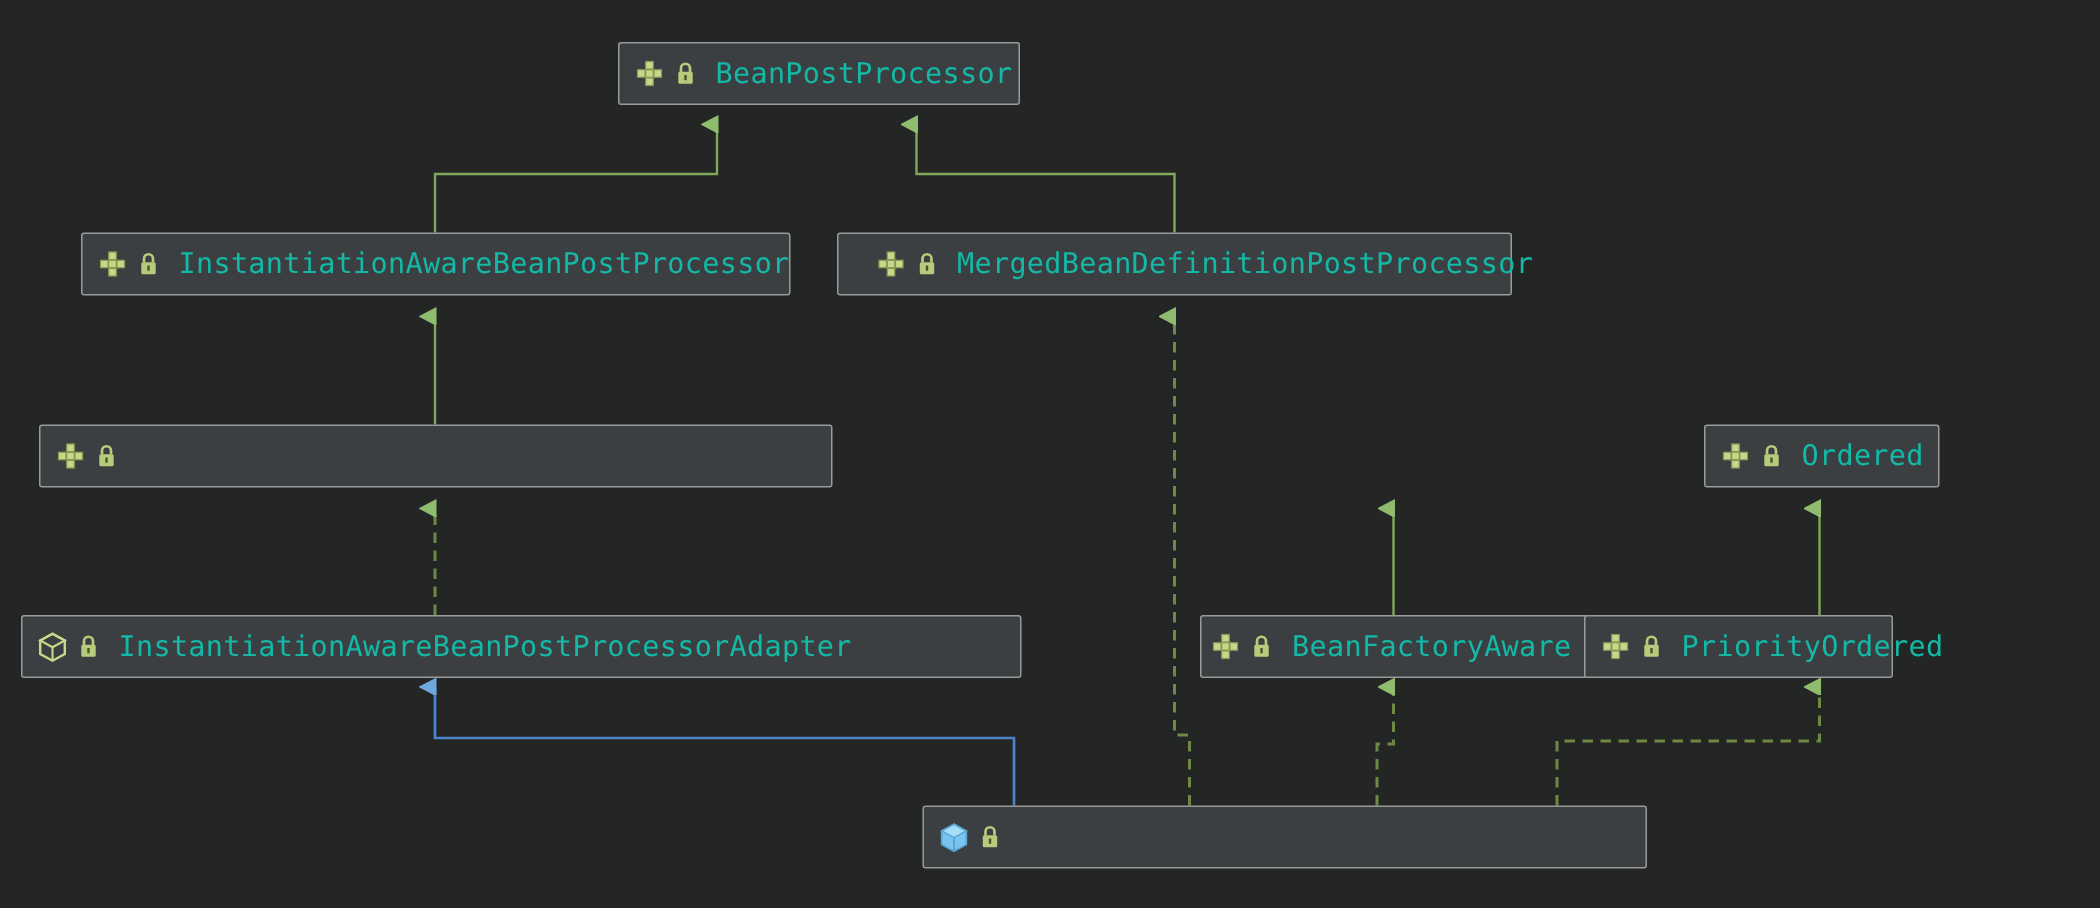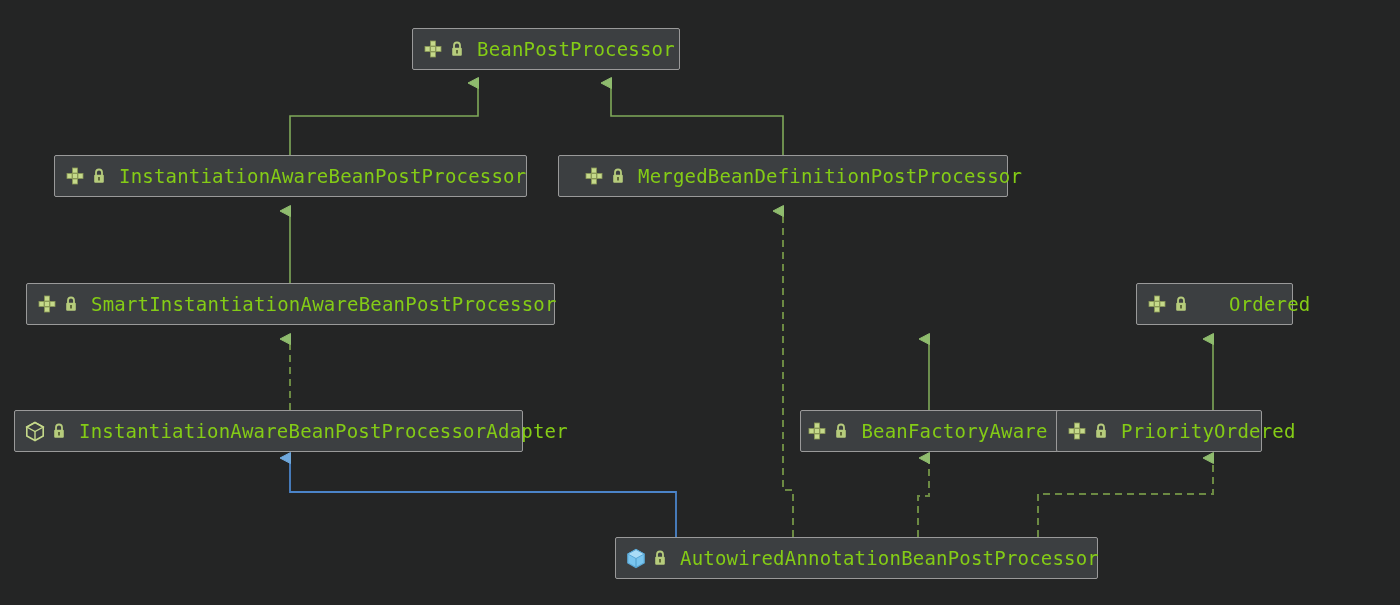--- a/index.html
+++ b/index.html
@@ -19,21 +19,21 @@
     background:#3c3f41;
     border:1px solid #9a9a9a;
     border-radius:2px;
     display:flex;
     align-items:center;
     height:42px;
     padding:0 14px 0 10px;
     white-space:nowrap;
   }
   .node .label{
-    color:#84cc16;
+    color:#14b8a6;
     font-size:19px;
     letter-spacing:0.2px;
     margin-left:13px;
   }
   .icons{display:flex;align-items:center;gap:7px;}
   .ico{display:block;}
 </style>
 </head>
 <body>
 
@@ -143,45 +143,44 @@
             <rect x="13" y="7.5" width="5" height="5"></rect>
           <rect x="7.5" y="13" width="5" height="5"></rect>
         </g>
       </svg>
       <svg class="ico" width="14" height="18" viewBox="0 0 14 18">
         <path d="M4 8 V5.5 a3 3 0 0 1 6 0 V8" fill="none" stroke="#b6cc7c" stroke-width="1.8"></path>
         <rect x="2.2" y="7.8" width="9.6" height="8" rx="1" fill="#b6cc7c"></rect>
         <rect x="6.2" y="10" width="1.6" height="3.5" fill="#4a5228"></rect>
       </svg>
     </span>
-    <span class="label">SmartInstantiationAwareBeanPostProcessor</span>
-  </div>
-
-
-  <div class="node" style="left:1136px;top:283px;width:157px;gap:28px;">
+  </div>
+
+
+  <div class="node" style="left:1136px;top:283px;width:157px;">
     <span class="icons">
       <svg class="ico" width="20" height="20" viewBox="0 0 20 20">
         <g fill="#c5d98a" stroke="#8a9a55" stroke-width="0.8">
           <rect x="7.5" y="2" width="5" height="5"></rect>
             <rect x="2" y="7.5" width="5" height="5"></rect>
           <rect x="7.5" y="7.5" width="5" height="5"></rect>
             <rect x="13" y="7.5" width="5" height="5"></rect>
           <rect x="7.5" y="13" width="5" height="5"></rect>
         </g>
       </svg>
       <svg class="ico" width="14" height="18" viewBox="0 0 14 18">
         <path d="M4 8 V5.5 a3 3 0 0 1 6 0 V8" fill="none" stroke="#b6cc7c" stroke-width="1.8"></path>
         <rect x="2.2" y="7.8" width="9.6" height="8" rx="1" fill="#b6cc7c"></rect>
         <rect x="6.2" y="10" width="1.6" height="3.5" fill="#4a5228"></rect>
       </svg>
     </span>
     <span class="label">Ordered</span>
   </div>
 
-  <div class="node" style="left:14px;top:410px;width:509px;">
+  <div class="node" style="left:14px;top:410px;width:667px;">
     <span class="icons">
       <svg class="ico" width="20" height="21" viewBox="0 0 20 21">
         <path d="M10 1.5 L18.2 6 V15 L10 19.5 L1.8 15 V6 Z" fill="none" stroke="#c5d98a" stroke-width="1.6"></path>
         <path d="M10 1.5 L18.2 6 L10 10.5 L1.8 6 Z" fill="none" stroke="#c5d98a" stroke-width="1.4"></path>
         <path d="M10 10.5 V19.5" fill="none" stroke="#c5d98a" stroke-width="1.4"></path>
       </svg>
       <svg class="ico" width="14" height="18" viewBox="0 0 14 18">
         <path d="M4 8 V5.5 a3 3 0 0 1 6 0 V8" fill="none" stroke="#b6cc7c" stroke-width="1.8"></path>
         <rect x="2.2" y="7.8" width="9.6" height="8" rx="1" fill="#b6cc7c"></rect>
         <rect x="6.2" y="10" width="1.6" height="3.5" fill="#4a5228"></rect>
@@ -236,16 +235,15 @@
         <path d="M10 1.5 L18.2 6 V15 L10 19.5 L1.8 15 V6 Z" fill="#79c5ef" stroke="#5aa8d6" stroke-width="1.2"></path>
         <path d="M10 1.5 L18.2 6 L10 10.5 L1.8 6 Z" fill="#a9dcf7" stroke="#5aa8d6" stroke-width="1"></path>
         <path d="M10 10.5 V19.5" fill="none" stroke="#4e9bc8" stroke-width="1"></path>
       </svg>
       <svg class="ico" width="14" height="18" viewBox="0 0 14 18">
         <path d="M4 8 V5.5 a3 3 0 0 1 6 0 V8" fill="none" stroke="#b6cc7c" stroke-width="1.8"></path>
         <rect x="2.2" y="7.8" width="9.6" height="8" rx="1" fill="#b6cc7c"></rect>
         <rect x="6.2" y="10" width="1.6" height="3.5" fill="#4a5228"></rect>
       </svg>
     </span>
-    <span class="label">AutowiredAnnotationBeanPostProcessor</span>
   </div>
 
 </div>
 
 </body></html>

